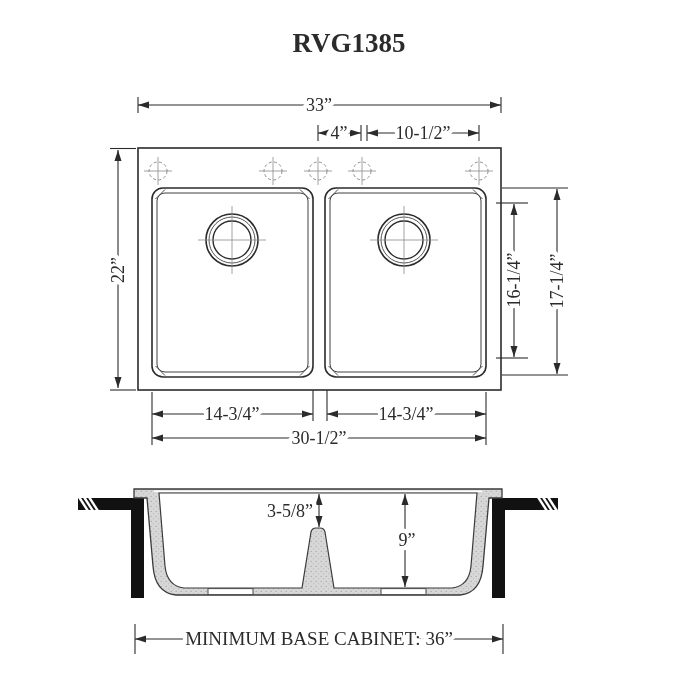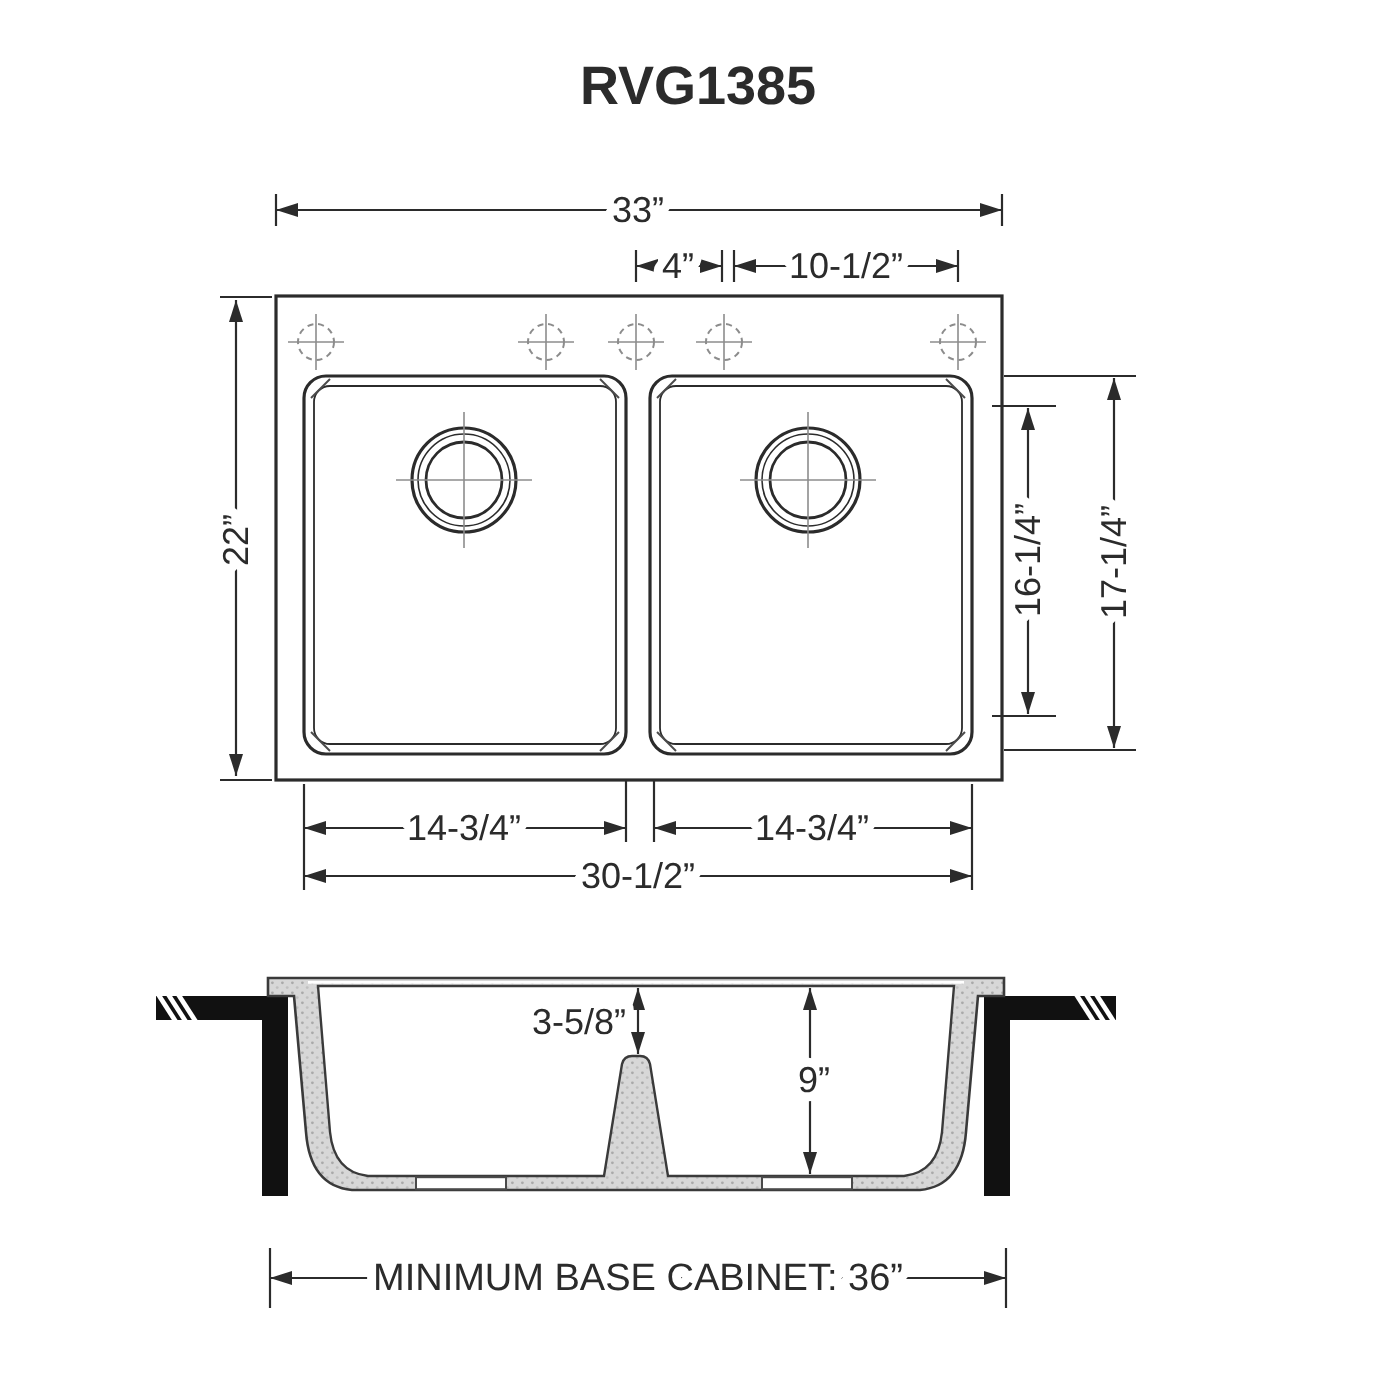--- a/index.html
+++ b/index.html
@@ -1,20 +1,20 @@
 <!DOCTYPE html>
 <html style="--line: #2b2b2b; --hole: #8c8c8c; --wall: #d7d7d7; --black: #111111; --bg: #ffffff;"><head>
 <meta charset="utf-8">
 <style>
   :root{
     --line:#2b2b2b; --hole:#8c8c8c; --wall:#d7d7d7; --black:#111111; --bg:#ffffff;
   }
   html,body{margin:0;padding:0;background:var(--bg);}
   .stage{position:relative;width:700px;height:700px;background:var(--bg);overflow:hidden;
-         font-family:Liberation Sans, sans-serif;}
+         font-family:Liberation Serif, serif;}
   svg{position:absolute;left:0;top:0;}
   .ln{stroke:var(--line);stroke-width:1.6;fill:none;}
   .lnthin{stroke:var(--line);stroke-width:0.9;fill:none;}
   .cham{stroke:#4a4a4a;stroke-width:1;fill:none;}
   .dim{stroke:var(--line);stroke-width:1.1;fill:none;}
   .arr{fill:var(--line);stroke:none;}
   .hole{stroke:var(--hole);stroke-width:1;fill:none;stroke-dasharray:3 2.4;}
   .cross{stroke:var(--hole);stroke-width:0.8;fill:none;}
   .drain{stroke:var(--line);fill:none;}
   .blk{fill:var(--black);stroke:none;}

